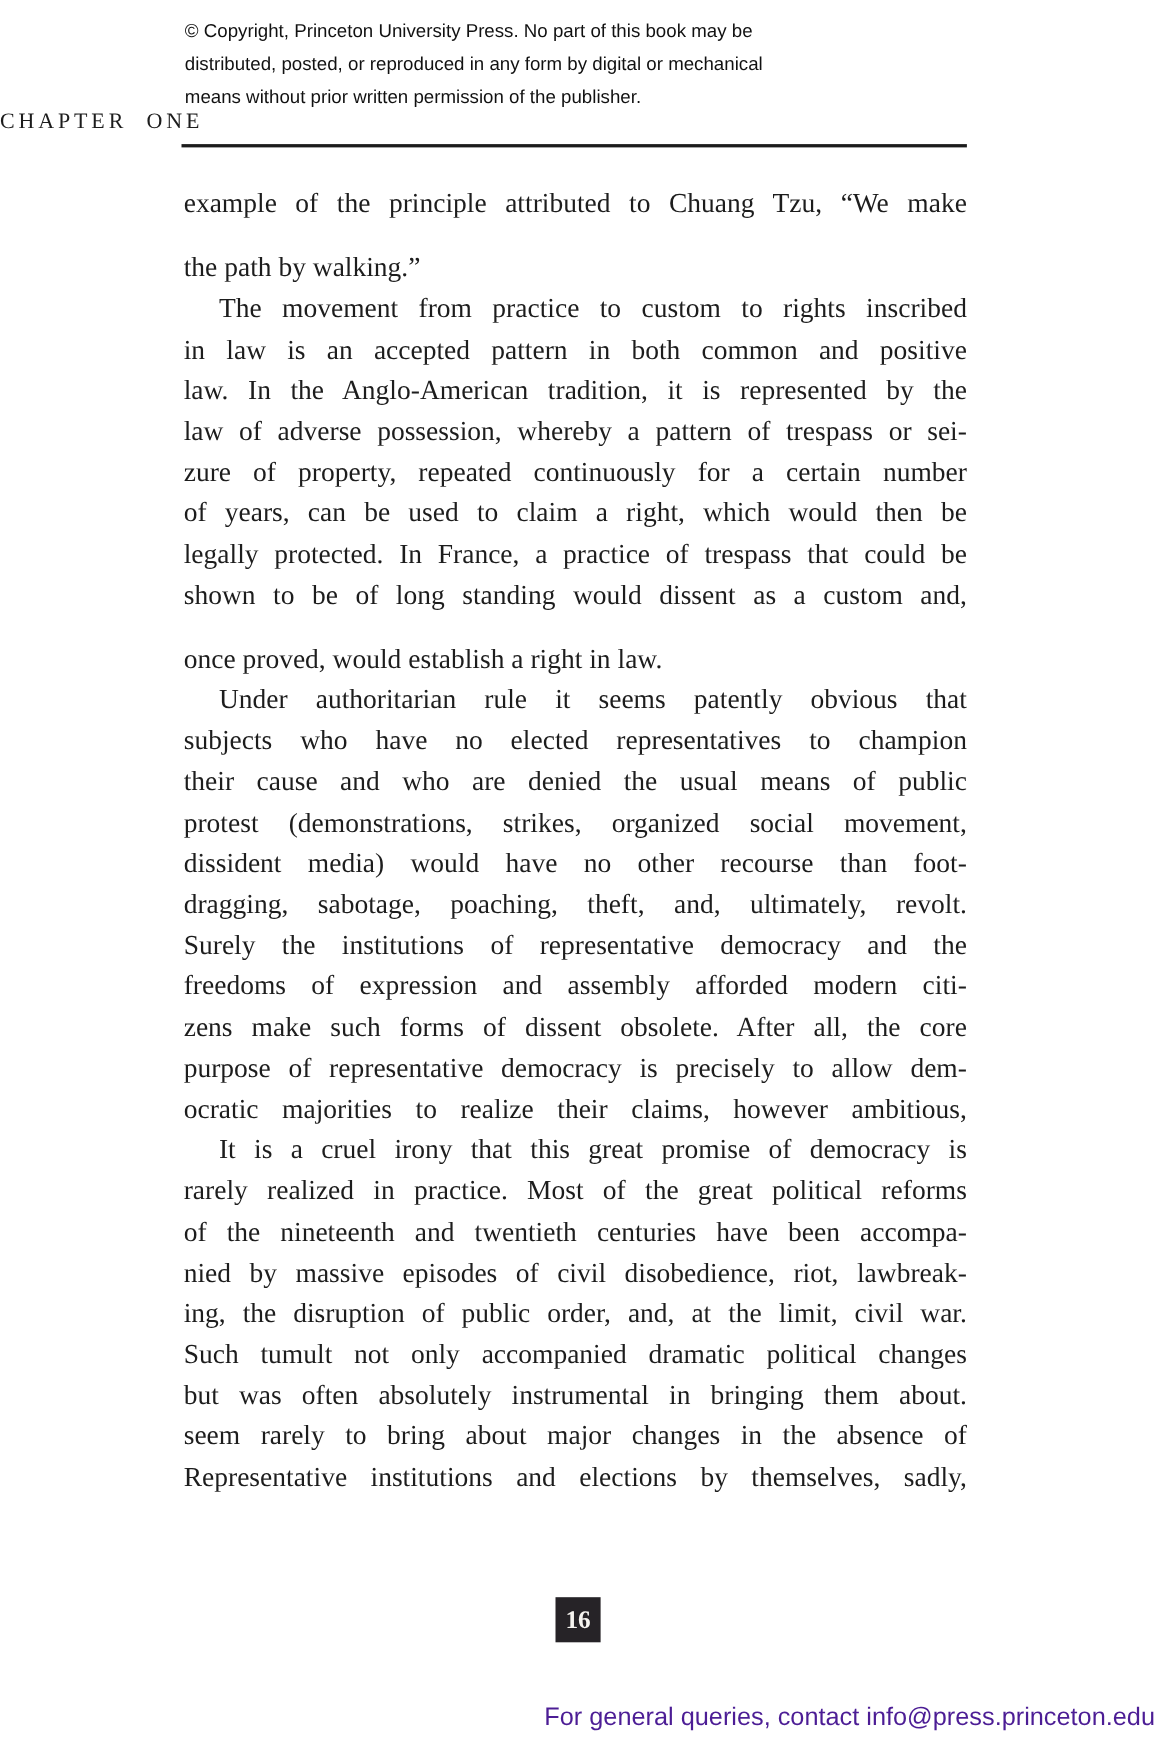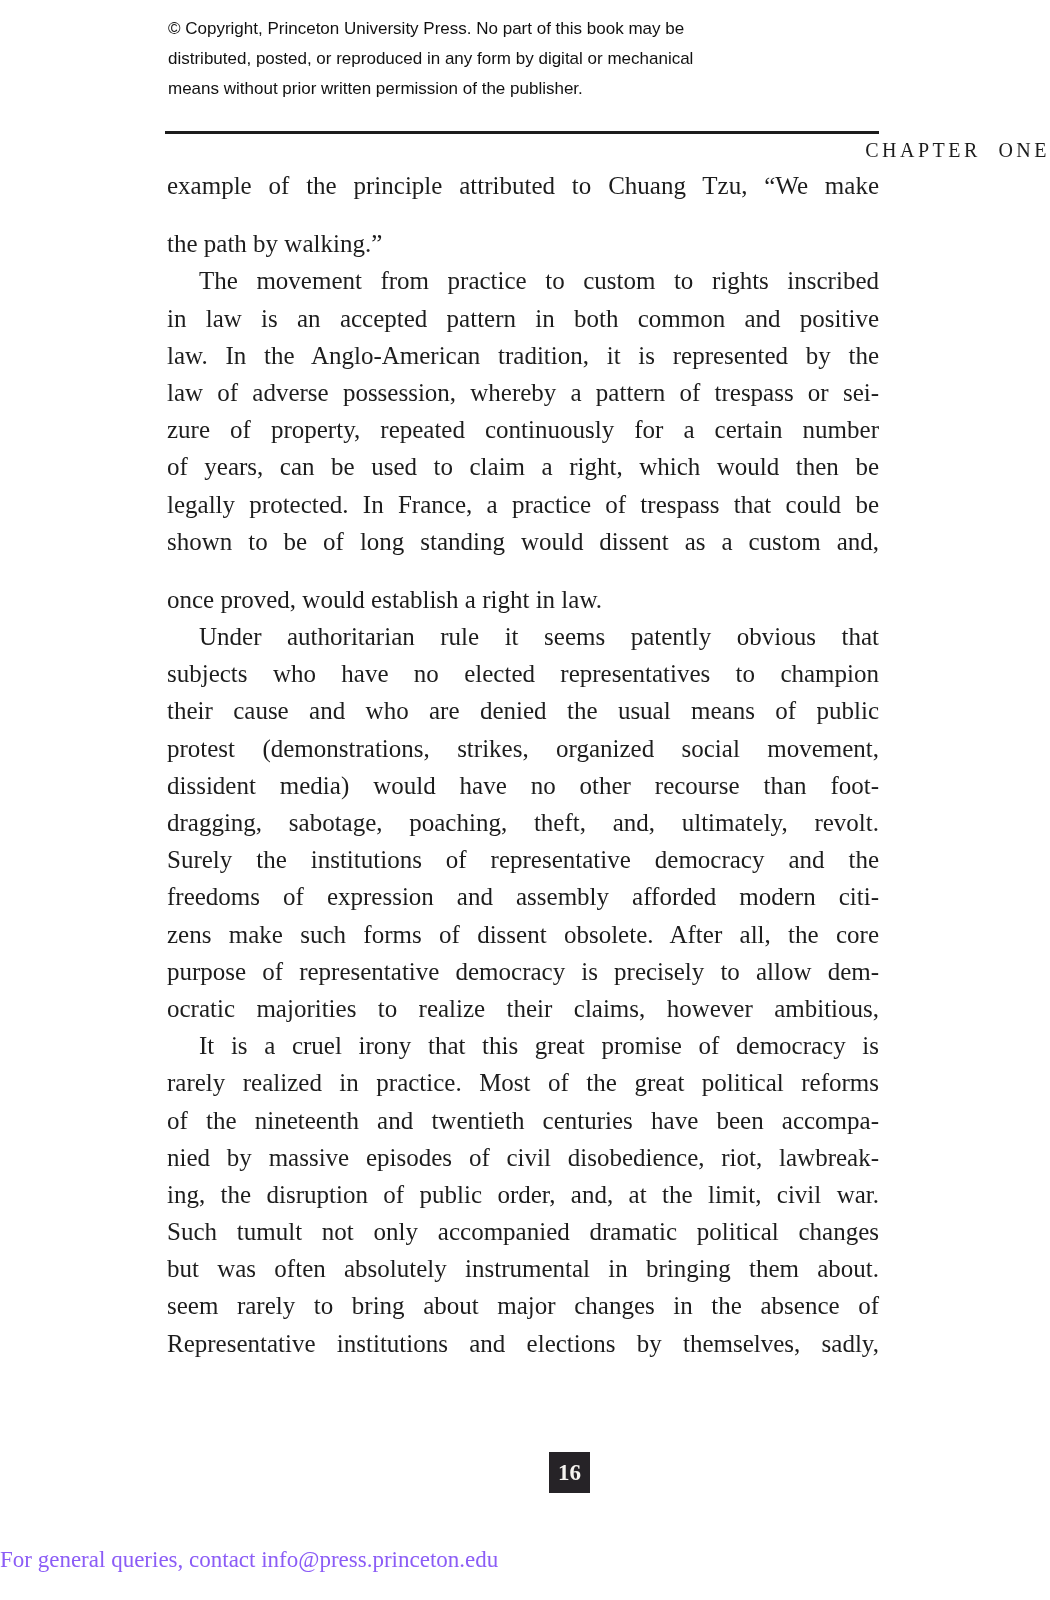--- a/index.html
+++ b/index.html
@@ -19,27 +19,26 @@
     top: 14px; left: 168px; width: 800px;
     font-family: "Liberation Sans", sans-serif;
     font-size: 17px;
     line-height: 30px;
     color: #111111;
     text-align: left;
   }
   .chapter-heading {
     position: absolute;
     top: 99px; left: 0; width: 1050px;
-    text-align: right;
+    text-align: left;
     font-family: "Liberation Serif", serif;
     font-size: 20px;
     letter-spacing: 3.5px;
     word-spacing: 9px;
     color: #1c1c1c;
-    margin-top: 40px;
   }
   .chapter-rule {
     position: absolute;
     top: 131px; left: 165px; width: 714px; height: 3px;
     background: #1c1c1c;
   }
   .body-text {
     position: absolute;
     top: 167px; left: 167px; width: 712px;
     font-family: "Liberation Serif", serif;
@@ -53,35 +52,35 @@
     text-align-last: justify;
     white-space: normal;
   }
   .bline.indent { text-indent: 32px; }
   .bline.pend { text-align-last: left; margin-top: 21px; }
   .pagenum-box {
     position: absolute;
     top: 1452px; left: 505px;
     width: 41px; height: 41px;
     background: #262327;
-    display: flex; align-items: center; justify-content: center; margin-left: 44px;
+    display: flex; align-items: center; justify-content: center;
   }
   .pagenum-box span {
     font-family: "Liberation Serif", serif;
     font-size: 23px;
     font-weight: 700;
     color: #f6f4f0;
   }
   .footer {
     position: absolute;
     top: 1547px; left: 0; width: 1050px;
-    text-align: left;
-    font-family: Liberation Serif, serif;
+    text-align: right;
+    font-family: Liberation Sans, sans-serif;
     font-size: 23px;
-    color: #8b5cf6;
+    color: #4c1d95;
   }
 </style>
 </head>
 <body>
 
 <div class="page">
 
   <div class="copyright">
       <div>© Copyright, Princeton University Press. No part of this book may be</div>
       <div>distributed, posted, or reproduced in any form by digital or mechanical</div>

